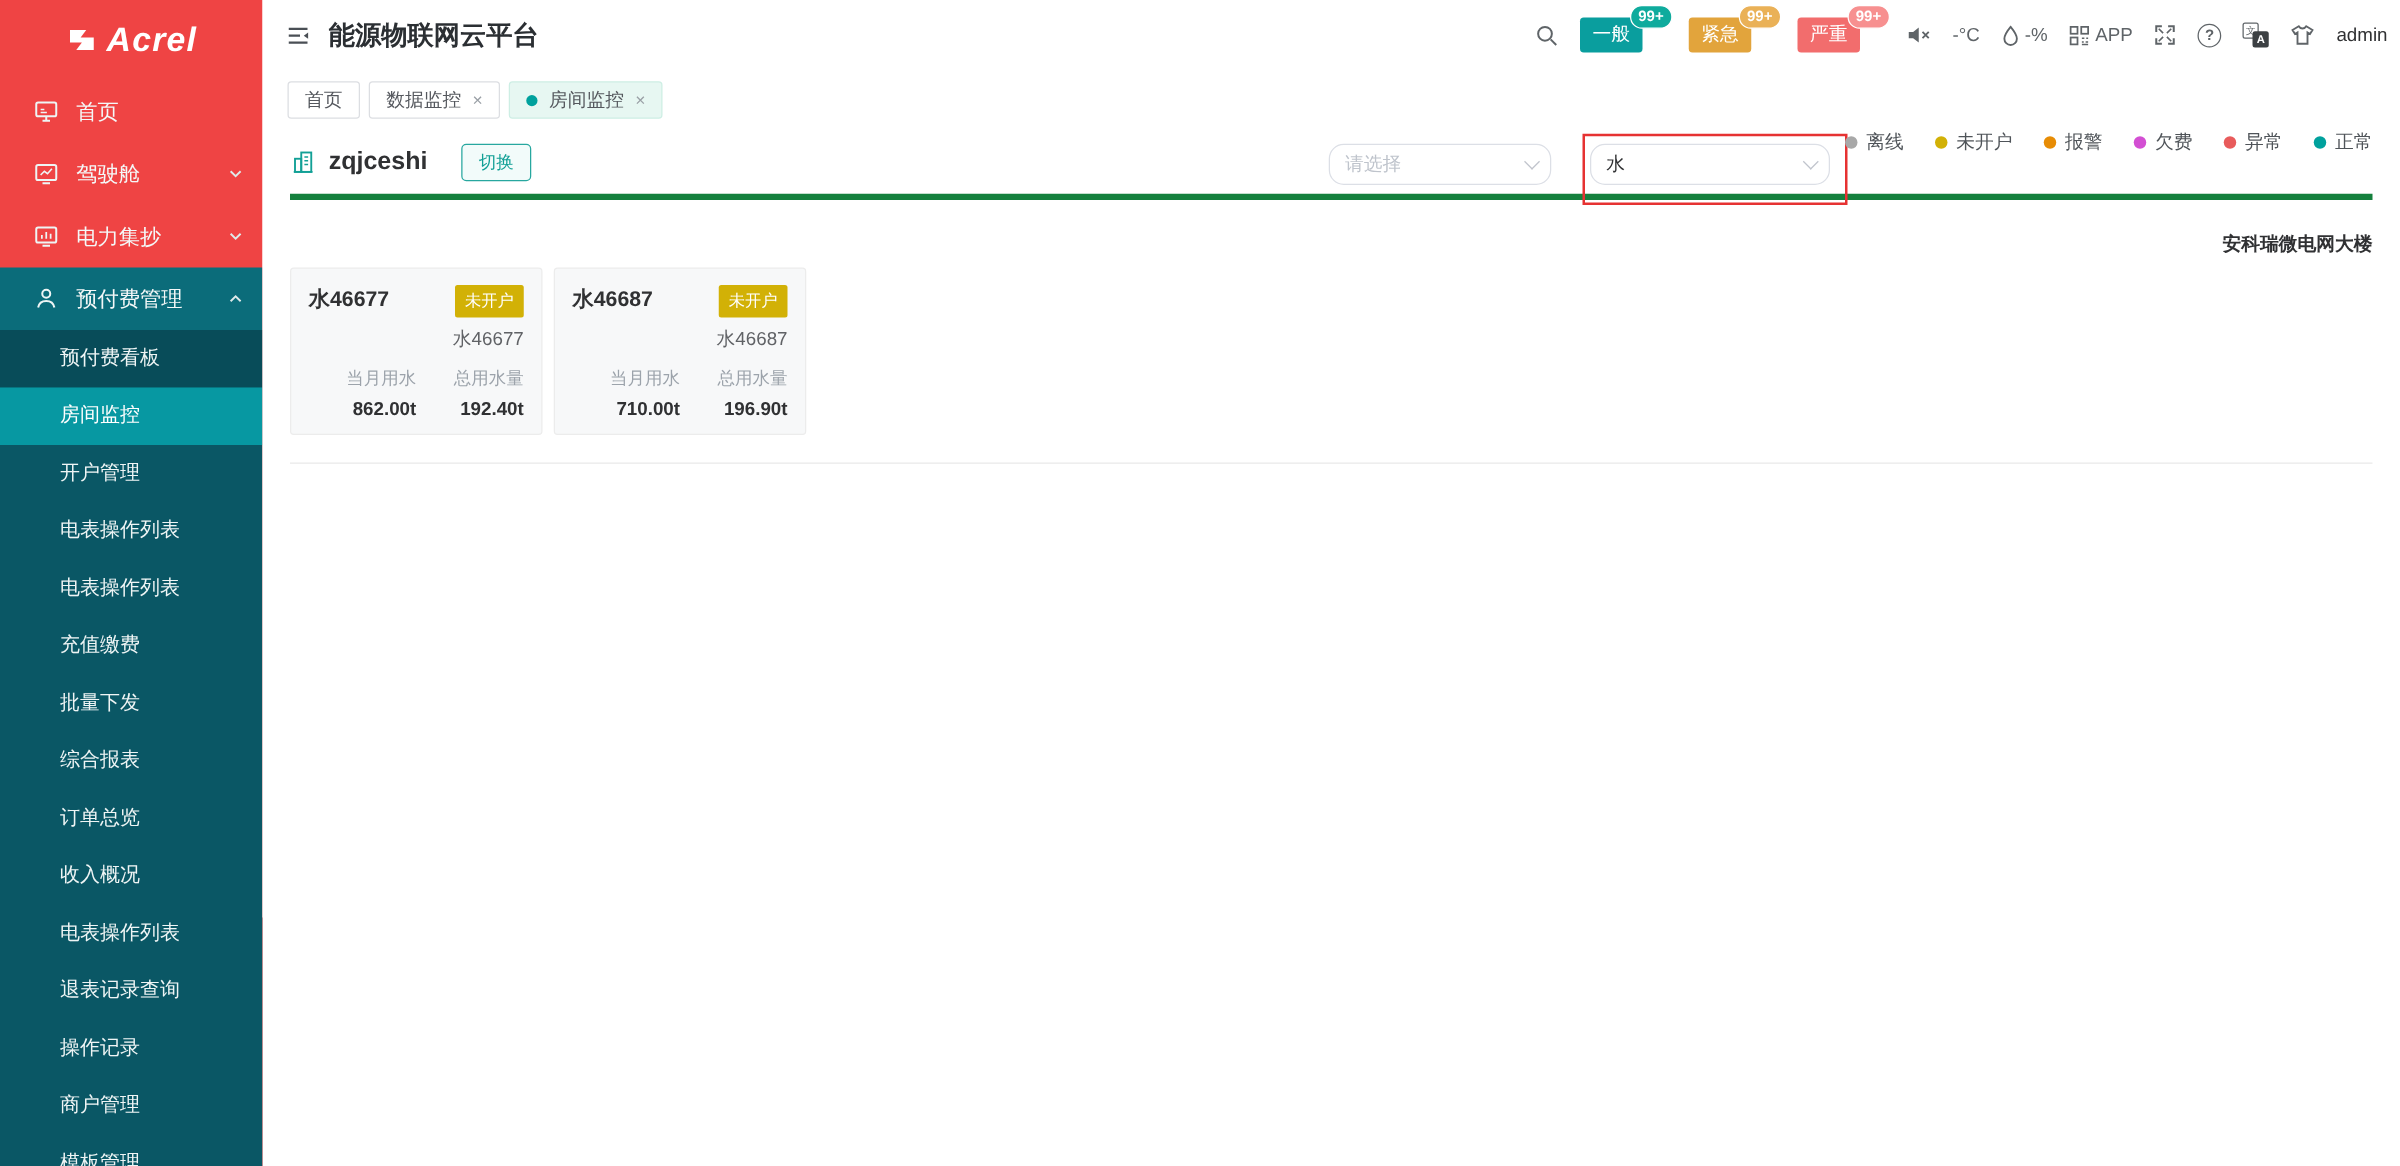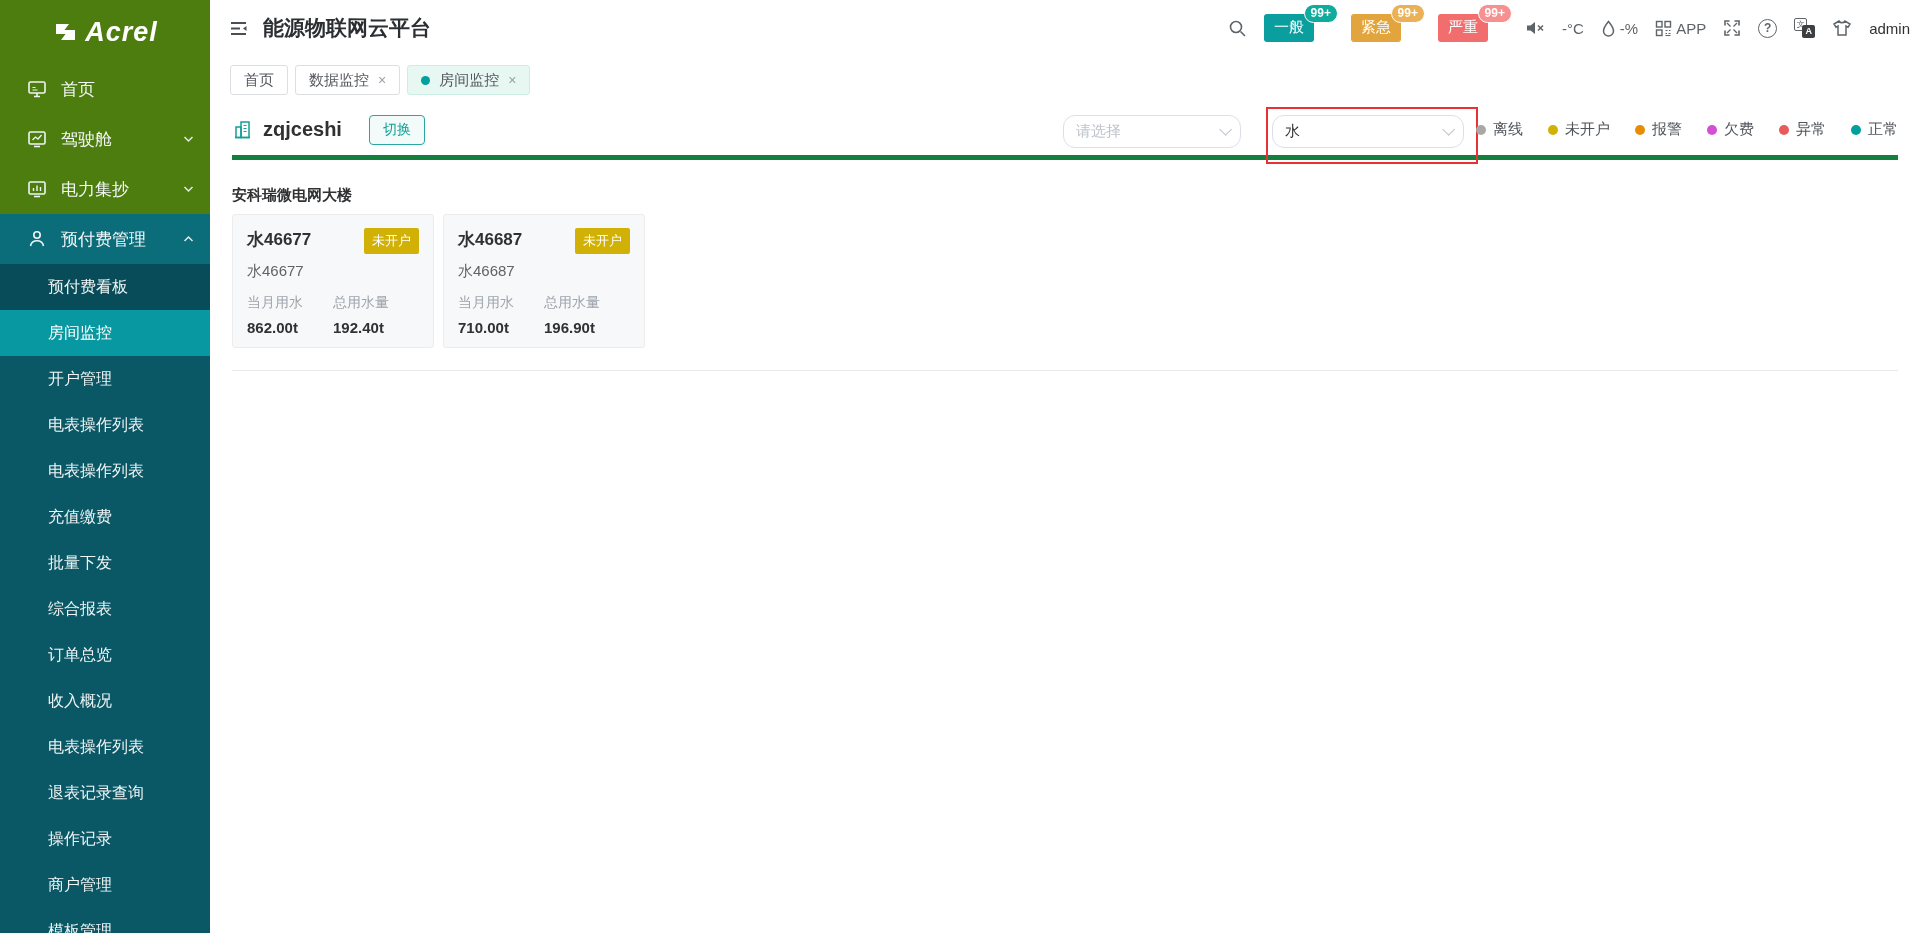--- a/index.html
+++ b/index.html
@@ -1,20 +1,20 @@
 <!DOCTYPE html>
 <html><head>
 <meta charset="utf-8">
 <style>
   * { margin:0; padding:0; box-sizing:border-box; font-family:"Liberation Sans","DejaVu Sans",sans-serif; }
   html,body { width:1920px; height:933px; overflow:hidden; background:#fff; }
   .app { position:relative; width:1920px; height:933px; }
 
   
-  .sidebar { position:absolute; left:0; top:0; width:210px; height:933px; background:#4d7c0f; color:#fff; display:flex; flex-direction:column; overflow:hidden; }
+  .sidebar { position:absolute; left:0; top:0; width:210px; height:933px; background:#ef4444; color:#fff; display:flex; flex-direction:column; overflow:hidden; }
   .logo { height:64px; display:flex; align-items:center; justify-content:center; gap:7px; flex:none; }
   .logo-text { font-size:27px; font-weight:bold; font-style:italic; letter-spacing:1px; color:#fff; }
   .nav-item { height:50px; flex:none; display:flex; align-items:center; padding:0 16px 0 26px; font-size:17px; color:#f4f8f8; cursor:pointer; }
   .nav-item .nicon { width:21px; height:21px; margin-right:14px; display:flex; align-items:center; justify-content:center; color:#eef5f5; }
   .nav-item .chev { margin-left:auto; color:#dfeaea; }
   .nav-item.parent-active { background:#0b6c7a;justify-content:flex-end; }
   .submenu { flex:1; background:#0a5765; display:flex; flex-direction:column; }
   .sub-item { height:46px; flex:none; line-height:46px; padding-left:48px; font-size:16px; color:#eff5f5; cursor:pointer; }
   .sub-item.shade { background:#084c59; }
   .sub-item.active { background:#0798a2; color:#fff; }
@@ -49,28 +49,28 @@
   
   .toolbar { height:56px; position:relative; margin:0 22px; border-bottom:5px solid #15803d; display:flex; align-items:center; }
   .site { display:flex; align-items:center; gap:10px; }
   .site-name { font-size:20px; font-weight:bold; color:#303133; }
   .switch-btn { margin-left:17px; border:1px solid #27a79f; color:#12a096; background:#f2fbfa; border-radius:4px; font-size:14px; padding:5px 13px; cursor:pointer; }
   .select { position:absolute; top:11px; height:33px; border:1px solid #dcdfe6; border-radius:12px; background:#fff; display:flex; align-items:center; padding:0 12px; font-size:15px; cursor:pointer; }
   .select-device { left:831px; width:178px; color:#bfc4cc; }
   .select-type { left:1040px; width:192px; color:#303133; }
   .select .arrow { margin-left:auto; width:9px; height:9px; border-right:1.6px solid #c0c4cc; border-bottom:1.6px solid #c0c4cc; transform:rotate(45deg) translateY(-3px); }
   .annotation { position:absolute; left:1034px; top:3px; width:212px; height:57px; border:2px solid #e63232; pointer-events:none; }
-  .legend { position:absolute; right:0; top:0; height:100%; display:flex; align-items:center; gap:25px;margin-left:36px; }
+  .legend { position:absolute; right:0; top:0; height:100%; display:flex; align-items:flex-start; gap:25px;margin-left:36px; }
   .legend-item { display:flex; align-items:center; gap:7px; font-size:15px; color:#4f5459; }
   .ldot { width:10px; height:10px; border-radius:50%; }
   .ldot-offline{background:#a8a8a8}.ldot-unopened{background:#d2b106}.ldot-alarm{background:#e78c05}
   .ldot-arrears{background:#d34fd3}.ldot-abnormal{background:#e85b5b}.ldot-normal{background:#00a19d}
 
   
-  .content { padding:26px 22px 0; }
+  .content { padding:26px 22px 0;text-align:right; }
   .group-title { font-size:15px; font-weight:bold; color:#303133; }
   .cards { margin-top:9px; display:flex; gap:9px; }
   .card { width:202px; height:134px; background:#f7f8f9; border:1px solid #ececec; border-radius:3px; padding:13px 14px; cursor:pointer; }
   .card-head { display:flex; justify-content:space-between; align-items:flex-start; }
   .card-title { font-size:17px; font-weight:bold; color:#303133; }
   .card-badge { background:#d2b106; color:#fff; font-size:13px; padding:4px 8px; border-radius:2px; }
   .card-sub { margin-top:8px; font-size:15px; color:#606266; }
   .card-cols { margin-top:13px; display:flex; }
   .card-col { width:86px; }
   .col-label { font-size:14px; color:#9ca3ab; }

